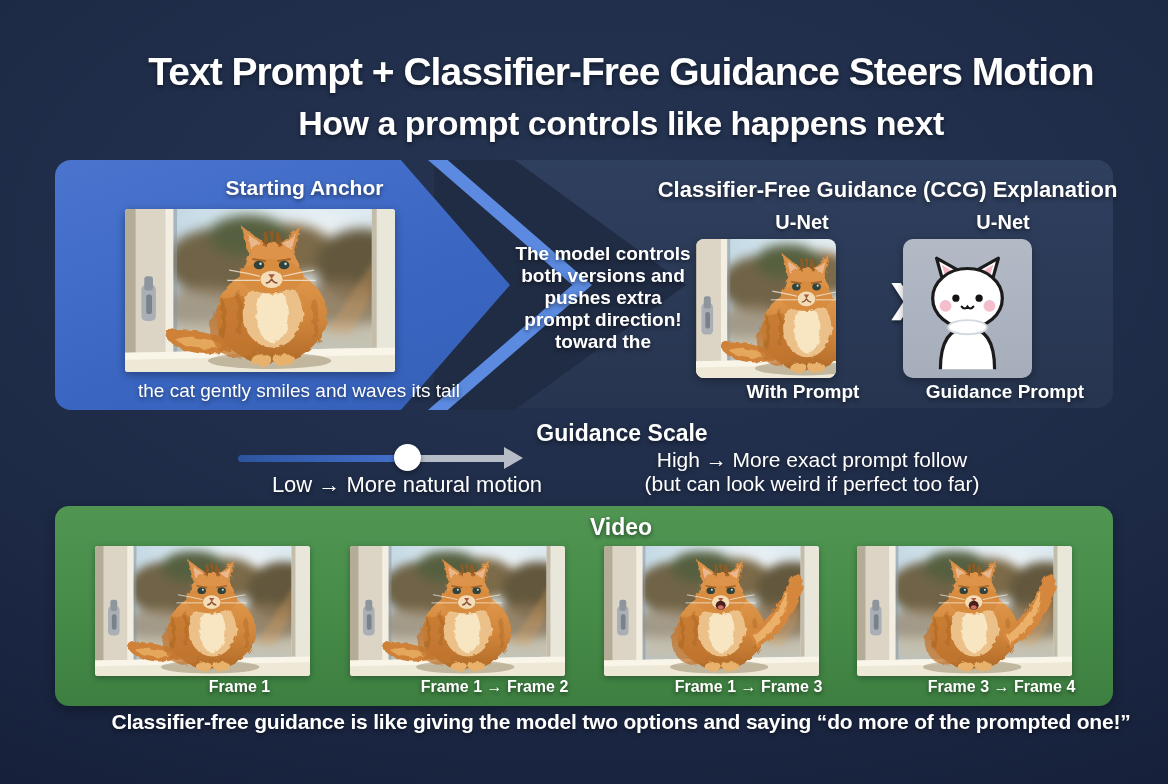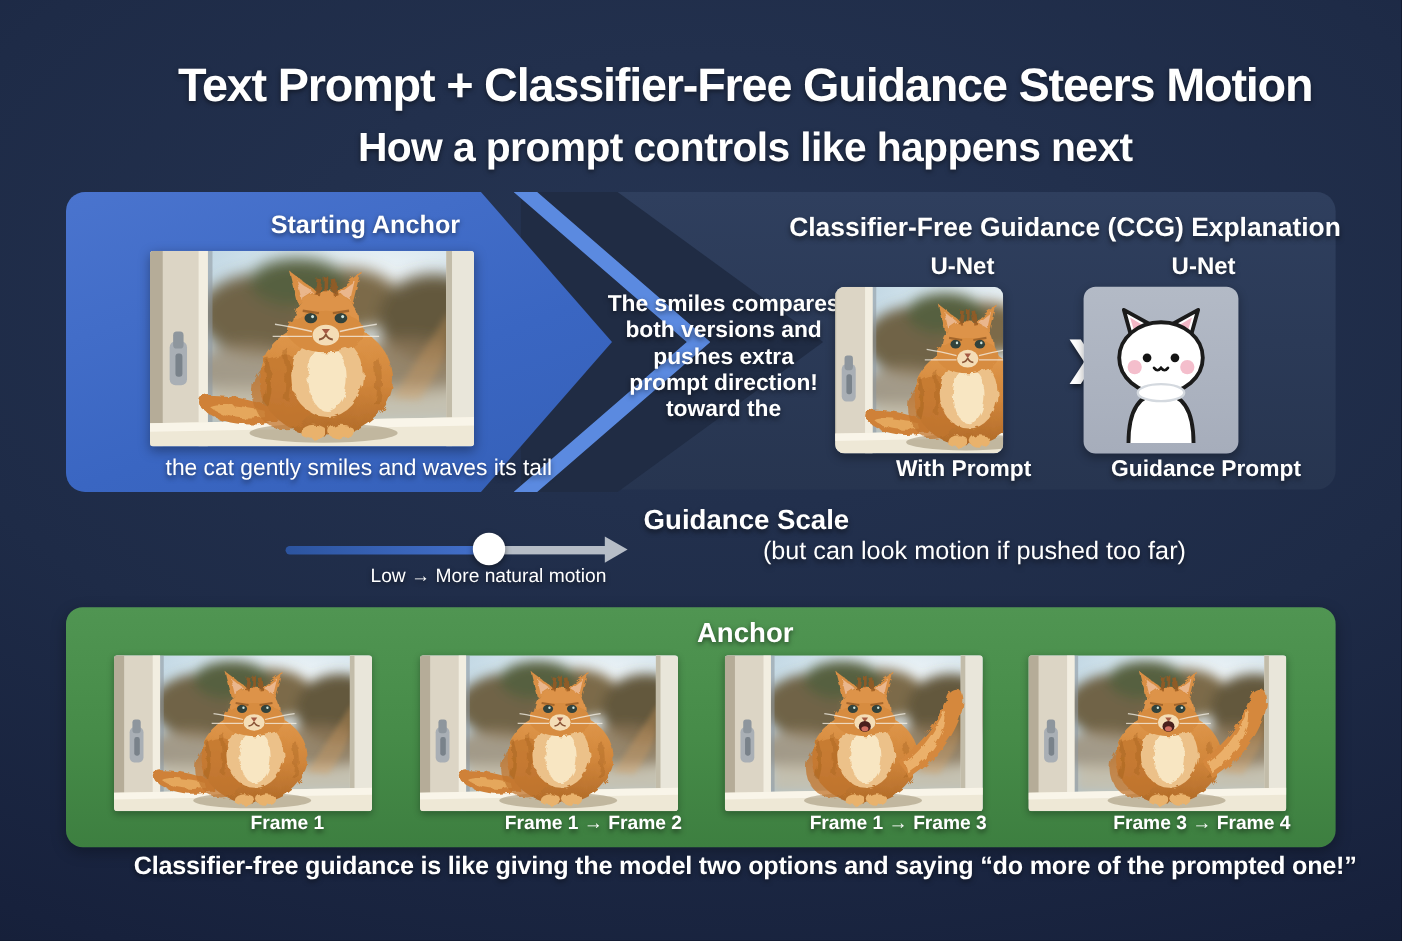--- a/index.html
+++ b/index.html
@@ -36,21 +36,21 @@
   #withoutCard{left:903px;top:239px;width:129px;height:139px;border-radius:10px;
     background:linear-gradient(180deg,#b3bac6,#a6adbb);z-index:6;box-shadow:0 3px 8px rgba(0,0,0,.3);}
   #withLbl{left:681px;top:381px;width:170px;font-size:19px;z-index:6;}
   #withoutLbl{left:883px;top:381px;width:170px;font-size:19px;z-index:6;}
 
   #gHeading{left:434px;top:420px;width:302px;font-size:23px;}
   #trackBlue{left:238px;top:455px;width:172px;height:7px;border-radius:4px;background:linear-gradient(90deg,#2c549f,#4471cd);}
   #trackGray{left:406px;top:455px;width:100px;height:7px;background:#b6bdc7;}
   #trackHead{left:504px;top:447px;width:0;height:0;border-top:11px solid transparent;border-bottom:11px solid transparent;border-left:19px solid #b6bdc7;}
   #knob{left:394px;top:444px;width:27px;height:27px;border-radius:50%;background:#fff;box-shadow:0 2px 5px rgba(0,0,0,.45);}
-  #lowLbl{left:195px;top:472px;width:350px;font-size:16px;}
+  #lowLbl{left:195px;top:472px;width:350px;font-size:22px;}
   #highLbl{left:580px;top:448px;width:390px;font-size:21px;line-height:24px;}
 
   #resultBox{left:55px;top:506px;width:1058px;height:200px;border-radius:14px;
     background:linear-gradient(180deg,#509552 0%,#468b48 55%,#3d7f40 100%);box-shadow:0 4px 12px rgba(0,0,0,.3);}
   #resultHeading{left:55px;top:514px;width:1058px;font-size:23px;}
   .frame{top:546px;width:215px;height:130px;border-radius:3px;overflow:hidden;box-shadow:0 2px 6px rgba(0,0,0,.3);}
   #fr1{left:95px;}#fr2{left:350px;}#fr3{left:604px;}#fr4{left:857px;}
   .fcap{top:678px;width:215px;font-size:16px;}
   #fc1{left:95px;}#fc2{left:350px;}#fc3{left:604px;}#fc4{left:857px;}
   .farrow{top:596px;width:30px;font-size:30px;}
@@ -214,21 +214,21 @@
 
   <div id="anchorHeading" class="abs ctr b ts">Starting Anchor</div>
   <div id="anchorPhoto" class="abs">
     <svg class="scene" viewBox="0 0 280 160" preserveAspectRatio="none">
         <use href="#scene-sit"></use>
       </svg>
   </div>
   <div id="anchorCaption" class="abs ctr ts">the cat gently smiles and waves its tail</div>
 
   <div id="flowNote" class="abs ctr b ts">
-    <span style="display:block">The smiles compares</span>
+    <span style="display:block">The model controls</span>
     <span style="display:block">both versions and</span>
     <span style="display:block">pushes extra</span>
     <span style="display:block">prompt direction!</span>
     <span style="display:block">toward the</span>
   </div>
 
   <div id="cfgHeading" class="abs ctr b ts">Classifier-Free Guidance (CCG) Explanation</div>
   <div id="unetL" class="abs ctr b ts">U-Net</div>
   <div id="unetR" class="abs ctr b ts">U-Net</div>
   <div id="withPhoto" class="abs">
@@ -245,25 +245,26 @@
   <div id="withLbl" class="abs ctr b ts">With Prompt</div>
   <div id="withoutLbl" class="abs ctr b ts">Guidance Prompt</div>
 
   <div id="gHeading" class="abs ctr b ts">Guidance Scale</div>
   <div id="trackBlue" class="abs"></div>
   <div id="trackGray" class="abs"></div>
   <div id="trackHead" class="abs"></div>
   <div id="knob" class="abs"></div>
   <div id="lowLbl" class="abs ctr ts">Low → More natural motion</div>
   <div id="highLbl" class="abs ctr ts">
-    <span style="display:block">(but can look motion if pushed too far)</span>
+    <span style="display:block">High → More exact prompt follow</span>
+    <span style="display:block">(but can look weird if perfect too far)</span>
   </div>
 
   <div id="resultBox" class="abs"></div>
-  <div id="resultHeading" class="abs ctr b ts">Anchor</div>
+  <div id="resultHeading" class="abs ctr b ts">Video</div>
 
   <div id="fr1" class="abs frame">
     <svg class="scene" viewBox="0 0 280 160" preserveAspectRatio="none">
         <use href="#scene-sit"></use>
       </svg>
   </div>
   <div id="fa1" class="abs ctr b ts farrow">→</div>
   <div id="fr2" class="abs frame">
     <svg class="scene" viewBox="0 0 280 160" preserveAspectRatio="none">
         <use href="#scene-sit"></use>

